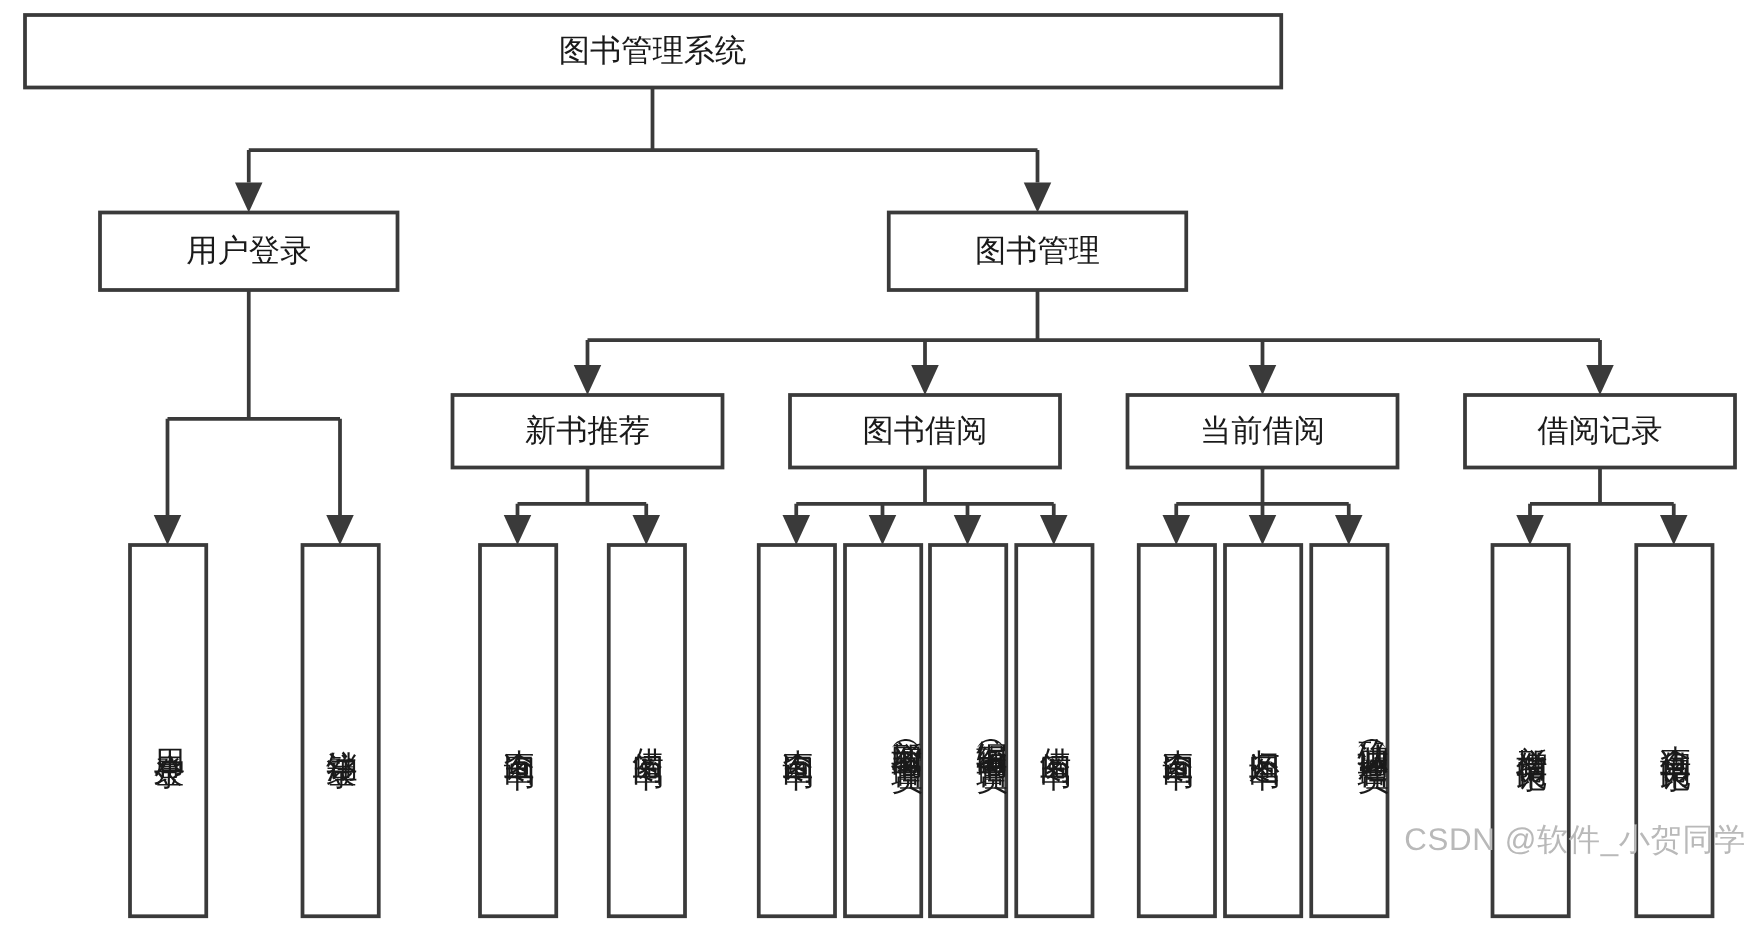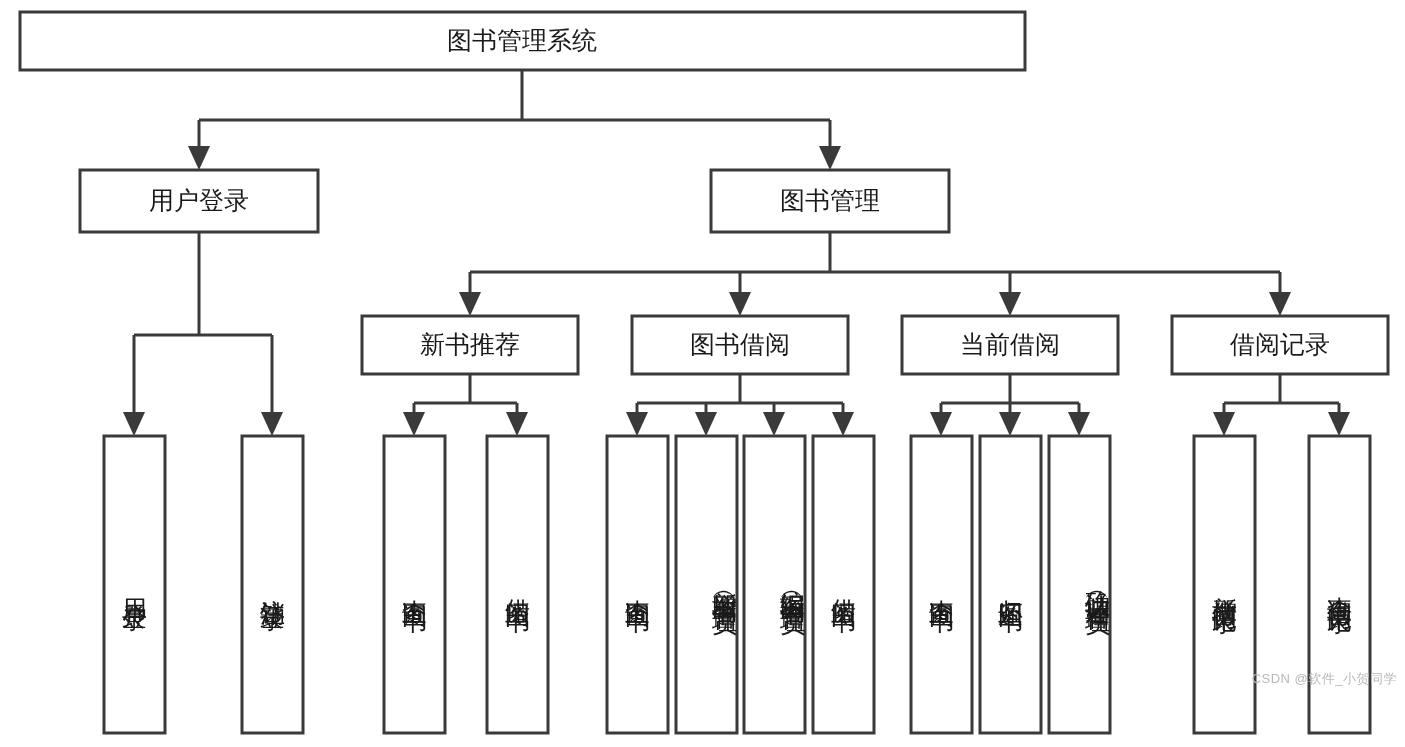--- a/index.html
+++ b/index.html
@@ -63,21 +63,21 @@
     pointer-events: none;
     display: flex;
     align-items: center;
     justify-content: center;
   }
   .watermark {
     position: absolute;
     right: 8px;
     bottom: 6px;
     font-family: "Liberation Sans", "DejaVu Sans", sans-serif;
-    font-size: 13px;
+    font-size: 25px;
     color: #b9b9b9;
     letter-spacing: 0.5px;
     white-space: nowrap;
   }
 </style>
 </head>
 <body>
 
 <div id="diagram-root">
 

